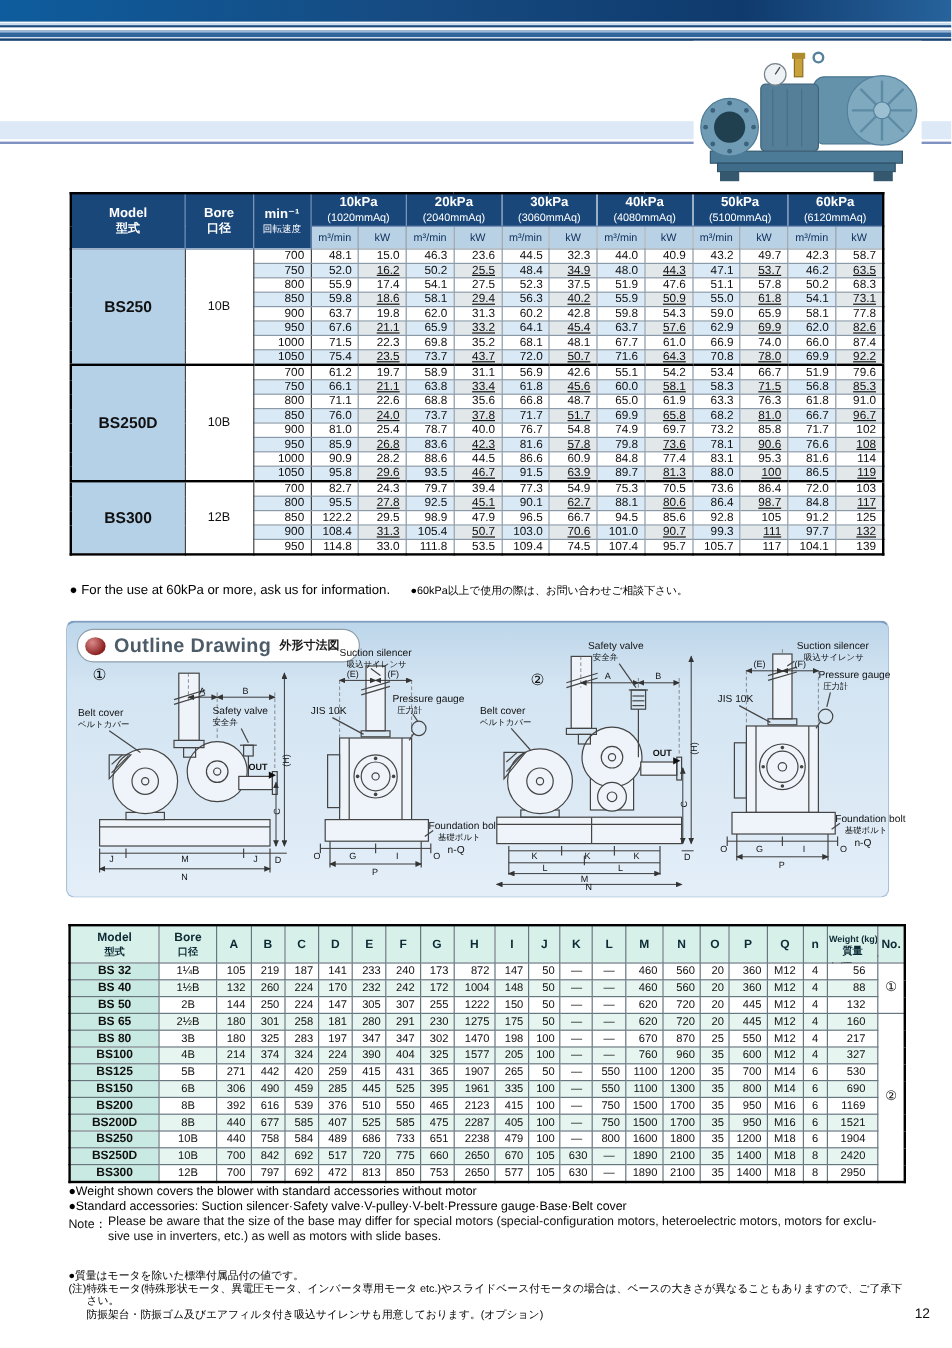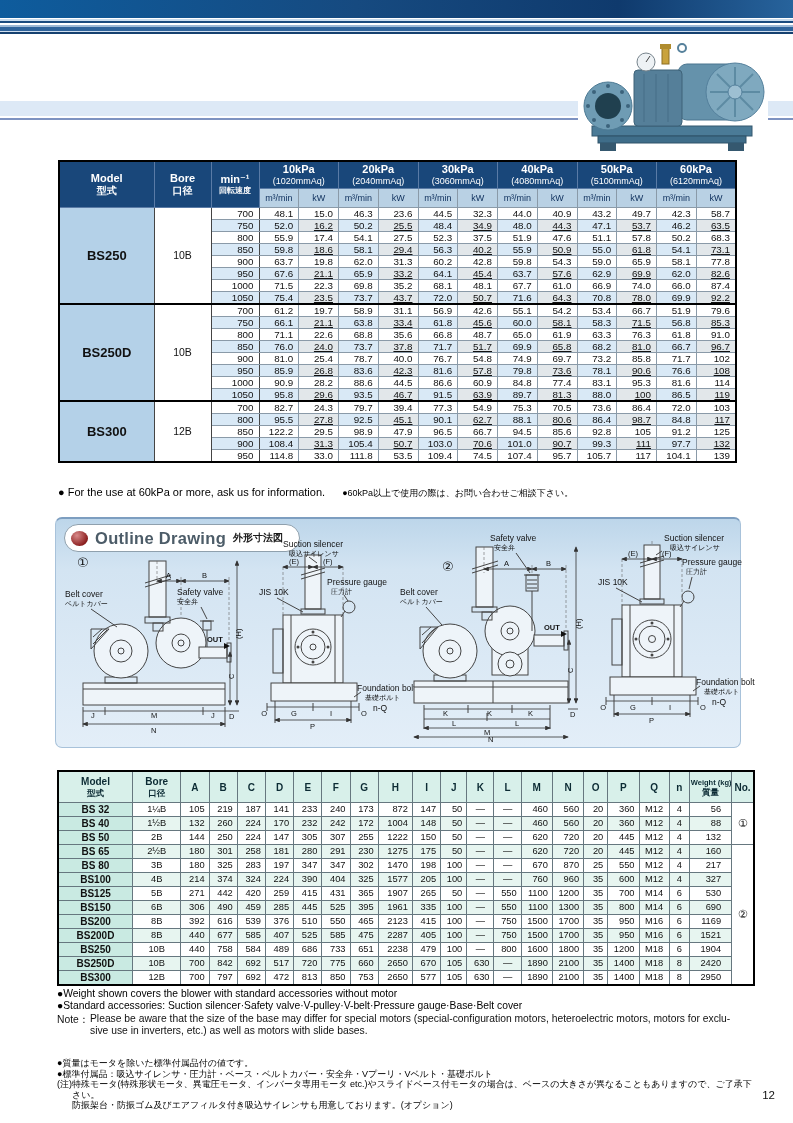--- a/index.html
+++ b/index.html
@@ -23,21 +23,21 @@
 
   
   #perf{left:58px;top:160px;}
   table{border-collapse:collapse;table-layout:fixed;}
   .perf{width:679px;border:2px solid #000;}
   .perf th,.perf td{border:1px solid #8a9aa8;overflow:hidden;white-space:nowrap;}
   .perf thead th{background:#19477a;color:#fff;font-weight:bold;}
   .perf .hd1{font-size:11px;line-height:13px;}
   .perf .hd2{font-size:9px;line-height:11px;font-weight:normal;}
   .perf .hjp{font-size:10px;line-height:12px;}
-  .perf .hjp2{font-size:8px;line-height:10px;font-weight:bold;}
+  .perf .hjp2{font-size:8px;line-height:10px;font-weight:normal;}
   .perf thead tr th{border-color:#5a7ba6;}
   .perf .sub{background:#b9d1e4;color:#0d2f5c;font-size:9px;font-weight:normal;height:16px;border-color:#8a9aa8;}
   .perf td{height:11px;font-size:9.8px;line-height:11px;text-align:right;padding:0 5px 0 0;background:#fff;}
   .perf td.mdl{background:#b4d1e8;font-weight:bold;font-size:13px;text-align:center;padding:0;border-right:1.4px solid #444;}
   .perf td.bor{background:#fff;font-size:10.5px;text-align:center;padding:0;border-right:1.4px solid #444;}
   .perf td.spd{border-right:1.4px solid #444;}
   .perf td.gb{border-left:1.4px solid #444;}
   .perf tr.alt td{background:#d9e9f6;}
   .perf tr.alt td.kw{background:#e2e7ea;text-decoration:underline;}
   .perf tr.gs td{border-top:2px solid #000;}
@@ -1186,21 +1186,20 @@
     <div class="fn-en">●Standard accessories: Suction silencer·Safety valve·V-pulley·V-belt·Pressure gauge·Base·Belt cover</div>
     <div class="fn-note">
       <div class="lbl">Note：</div>
       <div class="lines">
         <div>Please be aware that the size of the base may differ for special motors (special-configuration motors, heteroelectric motors, motors for exclu-</div>
         <div>sive use in inverters, etc.) as well as motors with slide bases.</div>
       </div>
     </div>
     <div class="fn-jp">
       <div>●質量はモータを除いた標準付属品付の値です。</div>
-      <div>●標準付属品：吸込サイレンサ・圧力計・ベース・ベルトカバー・安全弁・Vプーリ・Vベルト・基礎ボルト</div>
       <div class="caut">
         <div class="lbl">(注)</div>
         <div>
           <div>特殊モータ(特殊形状モータ、異電圧モータ、インバータ専用モータ etc.)やスライドベース付モータの場合は、ベースの大きさが異なることもありますので、ご了承下さい。</div>
           <div>防振架台・防振ゴム及びエアフィルタ付き吸込サイレンサも用意しております。(オプション)</div>
         </div>
       </div>
     </div>
   </div>
 

